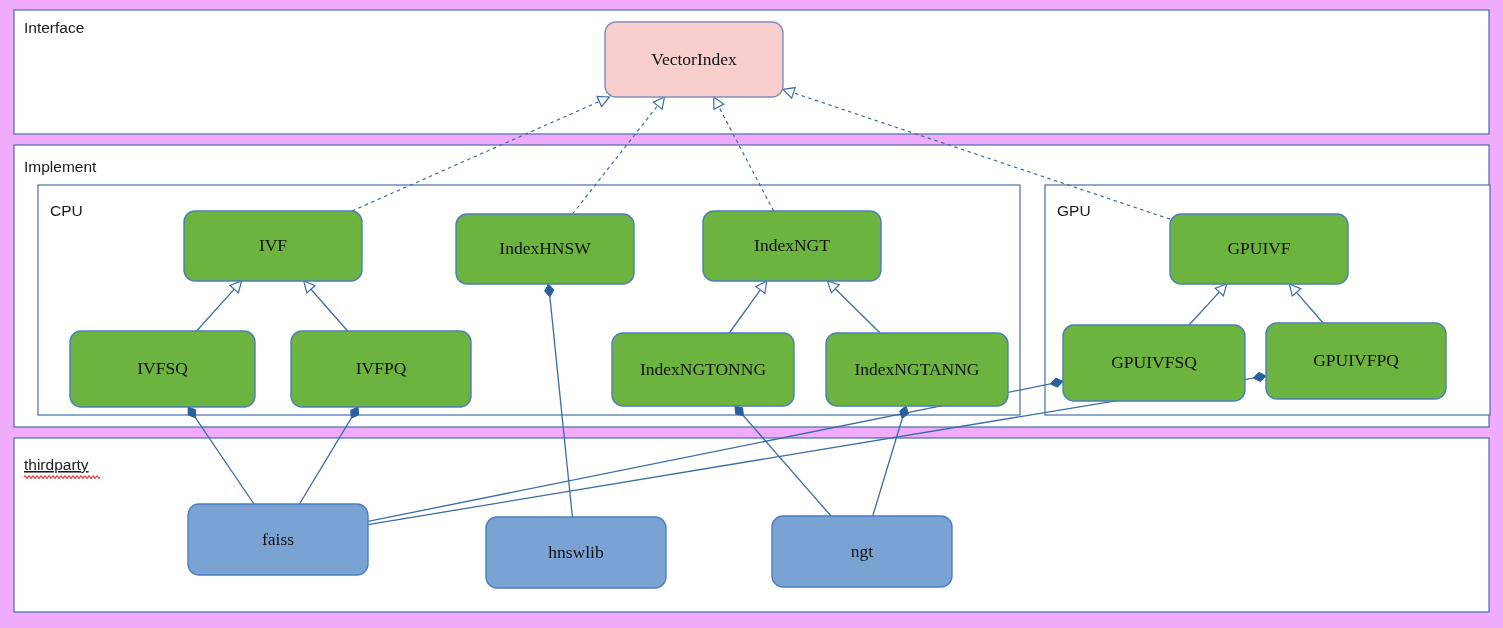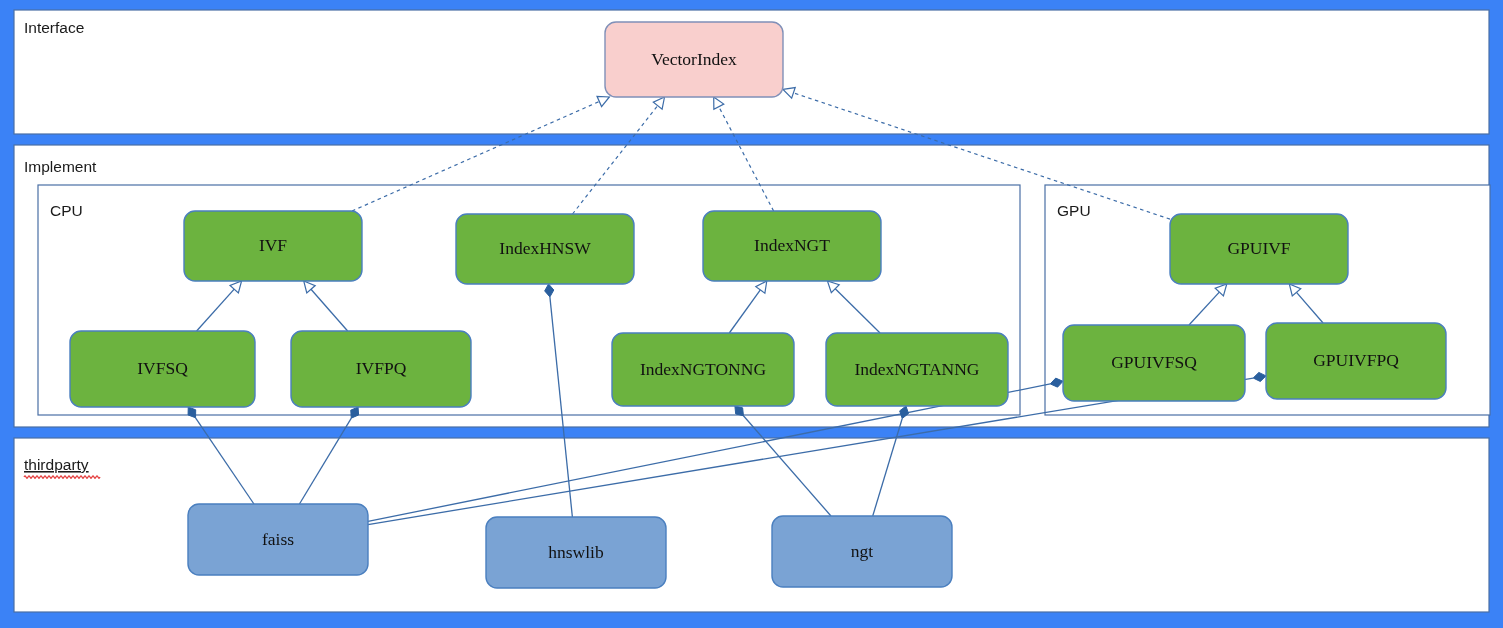--- a/index.html
+++ b/index.html
@@ -8,21 +8,21 @@
     padding: 0;
     background: #ffffff;
   }
   body {
     font-family: "Liberation Sans", sans-serif;
   }
   #diagram-root {
     position: relative;
     width: 1503px;
     height: 628px;
-    background: #3b82f6;
+    background: #f0abfc;
     overflow: hidden;
   }
   #diagram-svg {
     position: absolute;
     top: 0;
     left: 0;
     width: 1503px;
     height: 628px;
   }
   .group-label {

